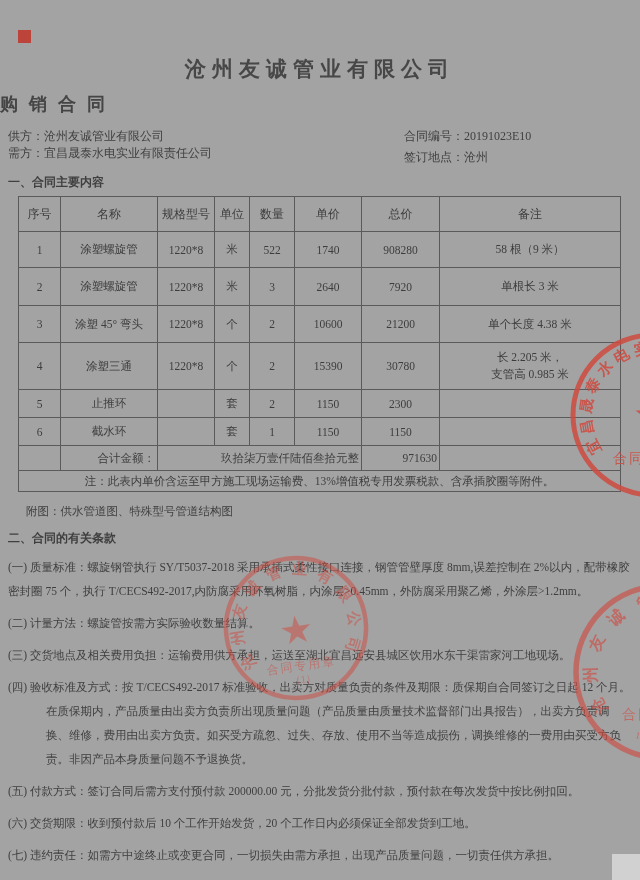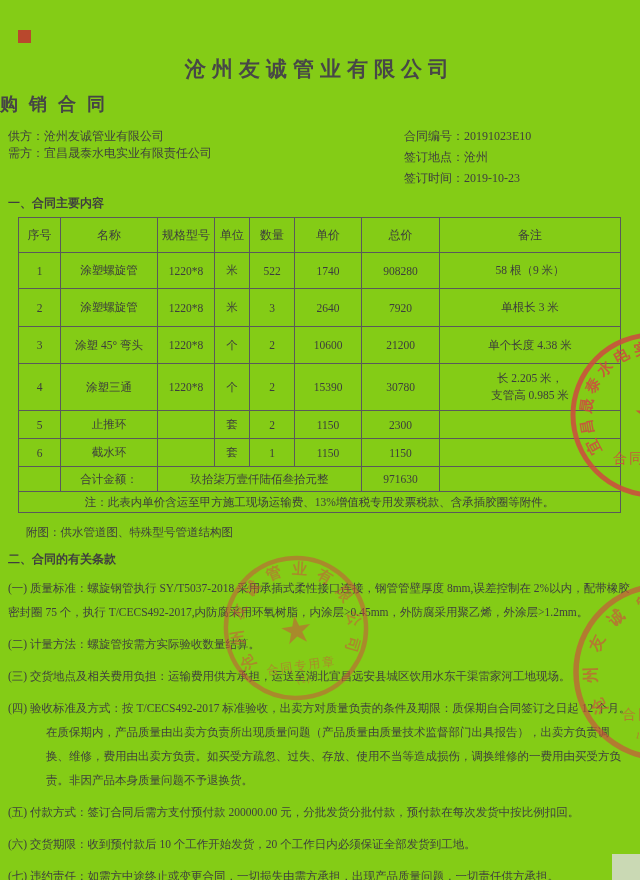--- a/index.html
+++ b/index.html
@@ -1,37 +1,37 @@
 <!DOCTYPE html>
 <html><head>
 <meta charset="utf-8">
 <style>
   html,body{margin:0;padding:0;}
   body{width:640px;height:880px;background:#ffffff;font-family:"Liberation Serif","DejaVu Serif",serif;color:#3f3f3f;}
-  .page{position:relative;width:640px;height:880px;overflow:hidden;background:#84cc16;}
+  .page{position:relative;width:640px;height:880px;overflow:hidden;background:#a3a3a3;}
 
   .corner-mark{position:absolute;left:18px;top:30px;width:13px;height:13px;background:#bf3a30;opacity:.9;}
   .scan-smudge{position:absolute;right:0;bottom:0;width:28px;height:26px;background:#dcdcdc;opacity:.8;}
 
   .company-title{margin:55px 0 0 0;text-align:center;font-size:21px;font-weight:bold;letter-spacing:6px;color:#474747;}
   .doc-title{margin:9px 0 0 0;text-align:left;font-size:18px;font-weight:bold;letter-spacing:11px;color:#454545;}
 
   .meta{display:flex;margin:10px 8px 0 8px;font-size:12px;color:#3f3f3f;}
   .meta-left{flex:1;}
   .meta-left .line1{margin-top:2px;}
   .meta-left .line2{}
   .meta-right{width:228px;line-height:21px;}
 
   .sec-heading{margin:6px 0 0 8px;font-size:12px;font-weight:bold;color:#3f3f3f;}
 
   table.items{border-collapse:collapse;margin:5px 0 0 18px;table-layout:fixed;width:556px;font-size:11.5px;color:#3d3d3d;border:1.5px solid #4a4a4a;}
   table.items th,table.items td{border:1px solid #5a5a5a;text-align:center;vertical-align:middle;padding:1px 2px;font-weight:normal;overflow:hidden;}
   table.items th{font-size:12px;height:32px;}
   td.remark-multiline{white-space:pre-line;line-height:1.5;}
-  tr.total-row td{height:22px;}
+  tr.total-row td{height:22px;text-align:right;}
   td.note-cell{text-align:left;padding:8px 6px;height:18px;font-size:11.5px;}
 
   .attachment{margin:12px 0 0 8px;font-size:11.5px;padding-left:18px;}
   .sec2{margin:11px 0 0 8px;font-size:12px;font-weight:bold;}
 
   .terms{margin:8px 8px 0 8px;font-size:11.5px;line-height:24px;}
   .terms p{margin:0 0 8px 0;}
   .terms p.hang{padding-left:38px;text-indent:-38px;}
 
   .stamp{position:absolute;pointer-events:none;}
@@ -50,21 +50,20 @@
   <h2 class="doc-title">购销合同</h2>
 
   <div class="meta">
     <div class="meta-left">
       <div class="line1">供方：沧州友诚管业有限公司</div>
       <div class="line2">需方：宜昌晟泰水电实业有限责任公司</div>
     </div>
     <div class="meta-right">
       <div>合同编号：20191023E10</div>
       <div>签订地点：沧州</div>
-      <div>签订时间：2019-10-23</div>
     </div>
   </div>
 
   <div class="sec-heading">一、合同主要内容</div>
 
   <table class="items">
     <colgroup>
       <col style="width:42px">
         <col style="width:97px">
         <col style="width:57px">

